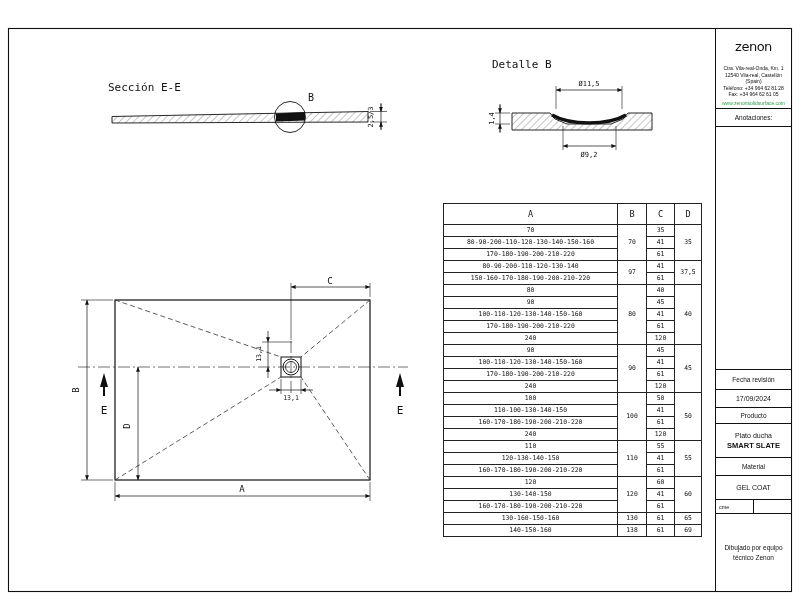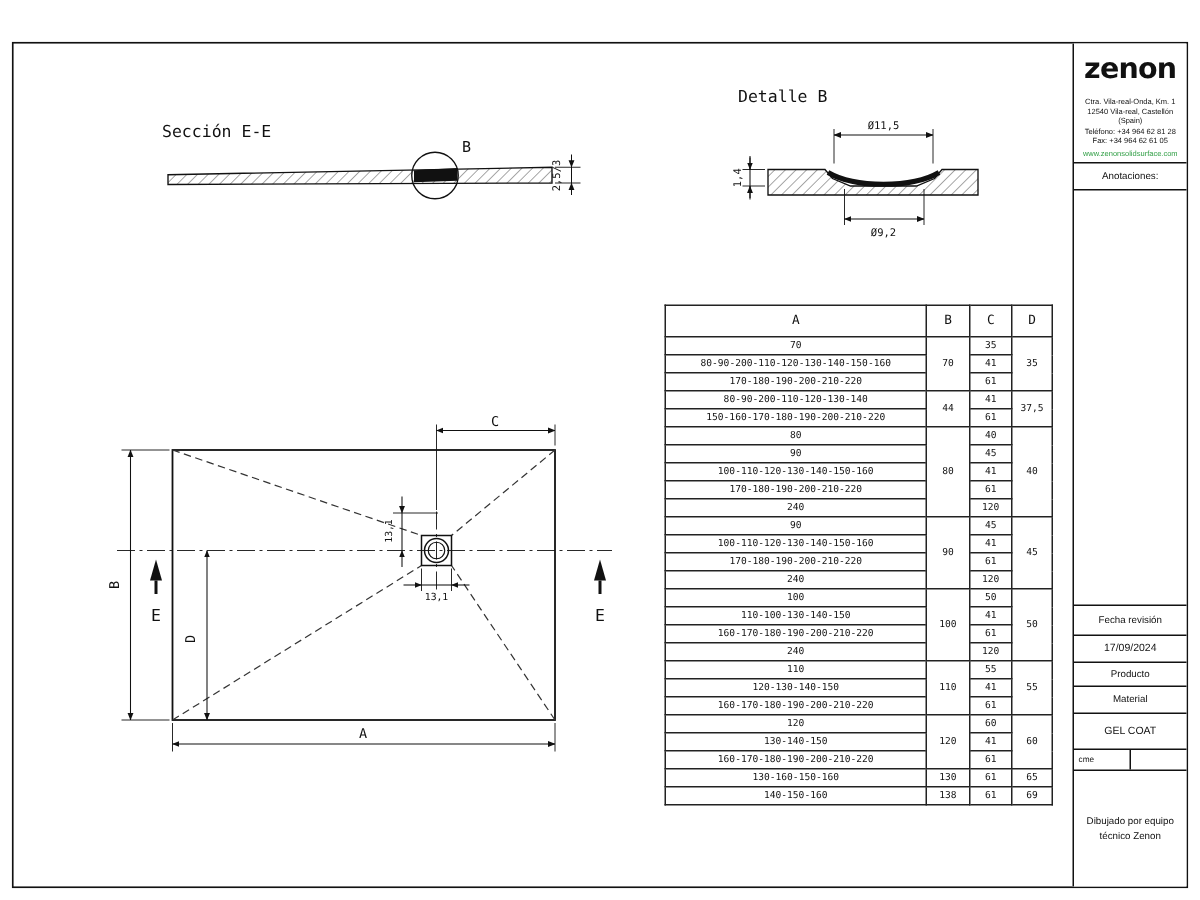--- a/index.html
+++ b/index.html
@@ -13,21 +13,21 @@
     border-collapse:collapse; table-layout:fixed; text-align:center;
     font-size:6.4px; font-family:"DejaVu Sans Mono", monospace; background:#fff; }
   .dims th { border:1px solid #222; height:21px; font-weight:normal; font-size:8.5px; }
   .dims td { border:1px solid #222; height:12px; padding:0; line-height:1; overflow:hidden; white-space:nowrap; }
 
   
   .titleblock { position:absolute; left:715px; top:29px; width:76px; height:562px;
     border-left:1px solid #111; display:flex; flex-direction:column;
     font-family:"Liberation Sans", sans-serif; background:#fff; }
   .tb-sec { flex:0 0 auto; display:flex; flex-direction:column; align-items:center; justify-content:center; text-align:center; }
-  .tb-logo { height:34px; font-family:"DejaVu Sans", sans-serif; font-weight:bold; font-size:19px; letter-spacing:-0.5px; }
+  .tb-logo { height:34px; font-family:"DejaVu Sans", sans-serif; font-weight:normal; font-size:13px; letter-spacing:-0.5px; }
   .tb-address { height:46px; border-bottom:1px solid #111; font-size:5px; line-height:6.5px; }
   .tb-website { color:#2f9e44; margin-top:2px; }
   .tb-anot { height:18px; border-bottom:1px solid #111; font-size:6.5px; align-items:center; }
   .tb-notes { flex:1 1 auto; border-bottom:1px solid #111; }
   .tb-row { height:20px; border-bottom:1px solid #111; font-size:6.5px; }
   .tb-date { height:18px; border-bottom:1px solid #111; font-size:7px; }
   .tb-label { height:16px; border-bottom:1px solid #111; font-size:6.5px; }
   .tb-product { height:34px; border-bottom:1px solid #111; font-size:7px; line-height:10px; }
   .tb-product .strong { font-size:7.5px; font-weight:bold; }
   .tb-matlabel { height:18px; border-bottom:1px solid #111; font-size:6.5px; }
@@ -202,21 +202,21 @@
         <tr>
           <td>80-90-200-110-120-130-140-150-160</td>
           <td>41</td>
         </tr>
         <tr>
           <td>170-180-190-200-210-220</td>
           <td>61</td>
         </tr>
         <tr>
           <td>80-90-200-110-120-130-140</td>
-          <td rowspan="2">44</td>
+          <td rowspan="2">97</td>
           <td>41</td>
           <td rowspan="2">37,5</td>
         </tr>
         <tr>
           <td>150-160-170-180-190-200-210-220</td>
           <td>61</td>
         </tr>
         <tr>
           <td>80</td>
           <td rowspan="5">80</td>
@@ -326,20 +326,24 @@
       <div>(Spain)</div>
       <div>Teléfono: +34 964 62 81 28</div>
       <div>Fax: +34 964 62 61 05</div>
       <div class="tb-website">www.zenonsolidsurface.com</div>
     </div>
     <div class="tb-sec tb-anot">Anotaciones:</div>
     <div class="tb-sec tb-notes"></div>
     <div class="tb-sec tb-row">Fecha revisión</div>
     <div class="tb-sec tb-date">17/09/2024</div>
     <div class="tb-sec tb-label">Producto</div>
+    <div class="tb-sec tb-product">
+      <div>Plato ducha</div>
+      <div class="strong">SMART SLATE</div>
+    </div>
     <div class="tb-sec tb-matlabel">Material</div>
     <div class="tb-sec tb-material">GEL COAT</div>
     <div class="tb-sec tb-cme">
       <div class="cme-box">cme</div>
     </div>
     <div class="tb-sec tb-drawn">Dibujado por equipo técnico Zenon</div>
   </div>
 
 </div>
 

